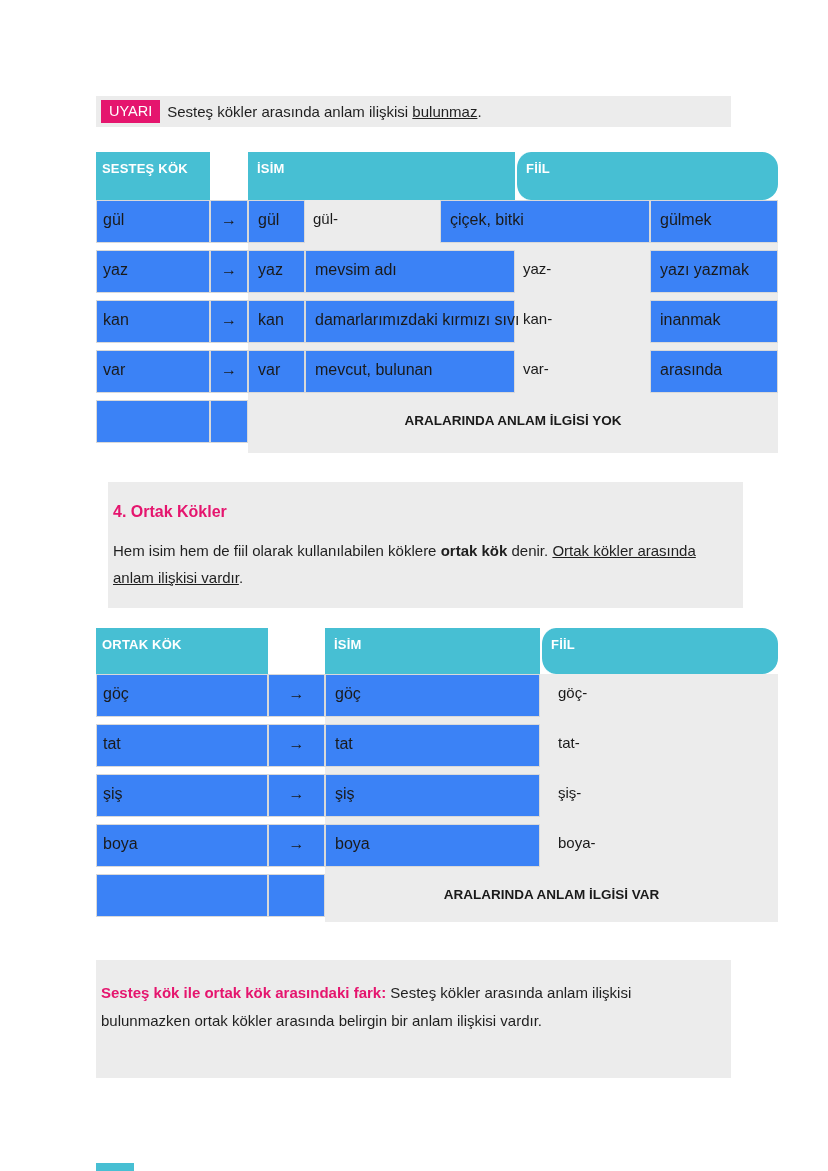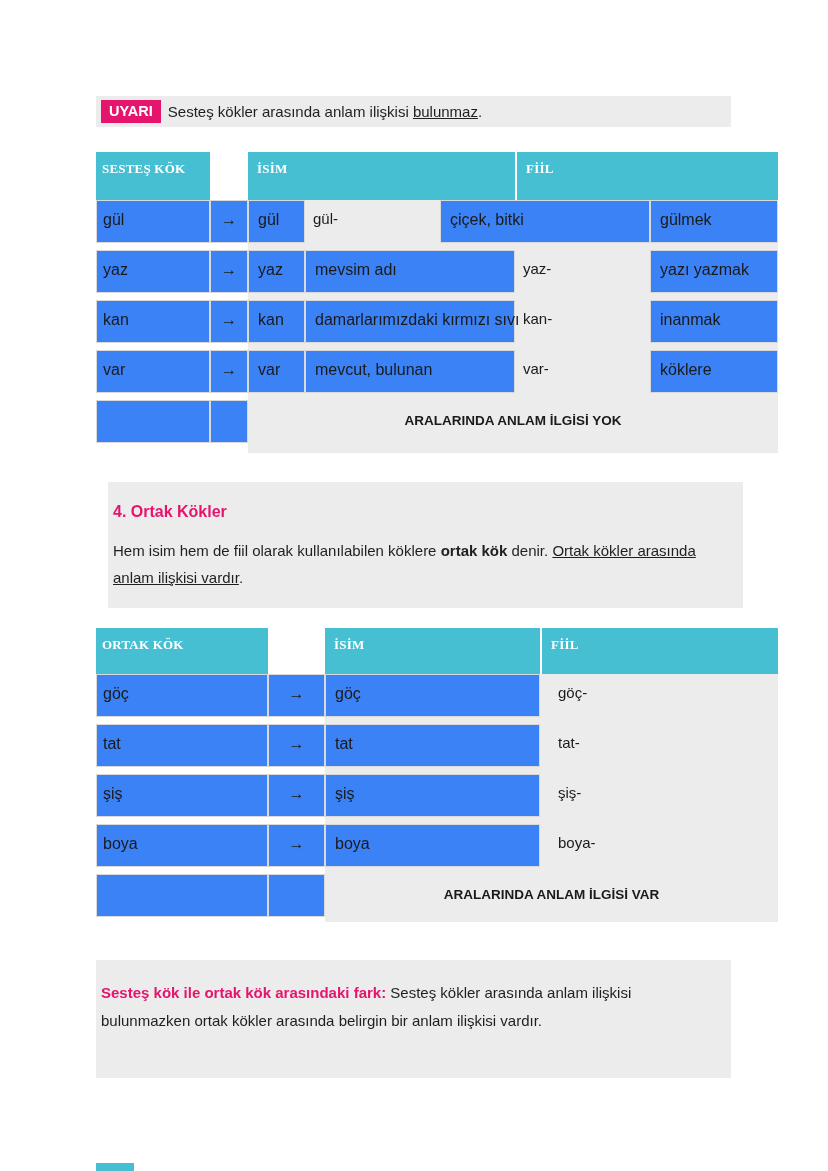--- a/index.html
+++ b/index.html
@@ -11,43 +11,43 @@
   }
 
   
   .warning-box {
     position:absolute; left:96px; top:96px; width:635px; height:31px;
     background:var(--block-gray,#ececec);
     display:flex; align-items:center; padding-left:5px;
   }
   .badge {
     background:var(--accent-pink,#e5156e); color:#ffffff;
-    font-weight:bold; font-size:14.5px; padding:3px 8px 4px 8px;
+    font-weight:normal; font-size:14.5px; padding:3px 8px 4px 8px;
   }
   .w-text { margin-left:7px; font-size:15px; color:#1f1f1f; }
   .u { text-decoration:underline; }
 
   
   .dtable { position:absolute; left:96px; width:682px; }
   .t1 { top:152px; height:301px; }
   .t2 { top:628px; height:294px; }
   .backdrop { position:absolute; background:var(--block-gray,#ececec); }
   .t1 .backdrop { left:152px; right:0; top:48px; bottom:0; }
   .t2 .backdrop { left:229px; right:0; top:46px; bottom:0; }
 
-  .hrow { position:relative; display:flex;font-family:Liberation Serif, serif; }
+  .hrow { position:relative; display:flex; }
   .t1 .hrow { height:48px; }
   .t2 .hrow { height:46px; }
   .hcell {
     background:var(--header-cyan,#47bfd3); color:#ffffff;
     font-weight:bold; font-size:13px; letter-spacing:.2px;
     padding:9px 0 0 9px; height:100%;
   }
   .hcell.first { padding-left:6px; }
-  .hcell.sep { border-left:2px solid #ffffff; }
+  .hcell.sep { border-left:2px solid #ffffff;border-radius:16px; }
   .hgap { height:100%; background:transparent; }
 
   .trow { position:relative; display:flex; height:50px; }
   .trow.footer1 { height:53px; }
   .trow.footer2 { height:48px; }
   .cw { height:100%; }
   .box {
     background:#3b82f6; border:1px solid #d9d9d9;
     height:43px; width:100%；
     font-size:15px; padding:10px 4px 0 9px; white-space:nowrap;
@@ -179,21 +179,21 @@
       <div class="cw w1c3">
           <div class="box">var</div>
         </div>
       <div class="cw w1c4">
           <div class="box">mevcut, bulunan</div>
         </div>
       <div class="cw w1c5">
           <div class="gcell">var-</div>
         </div>
       <div class="cw w1c6">
-          <div class="box">köklere</div>
+          <div class="box">arasında</div>
         </div>
     </div>
 
     <div class="trow footer1">
       <div class="cw w1c1">
           <div class="box"></div>
         </div>
       <div class="cw w1c2">
           <div class="box"></div>
         </div>

